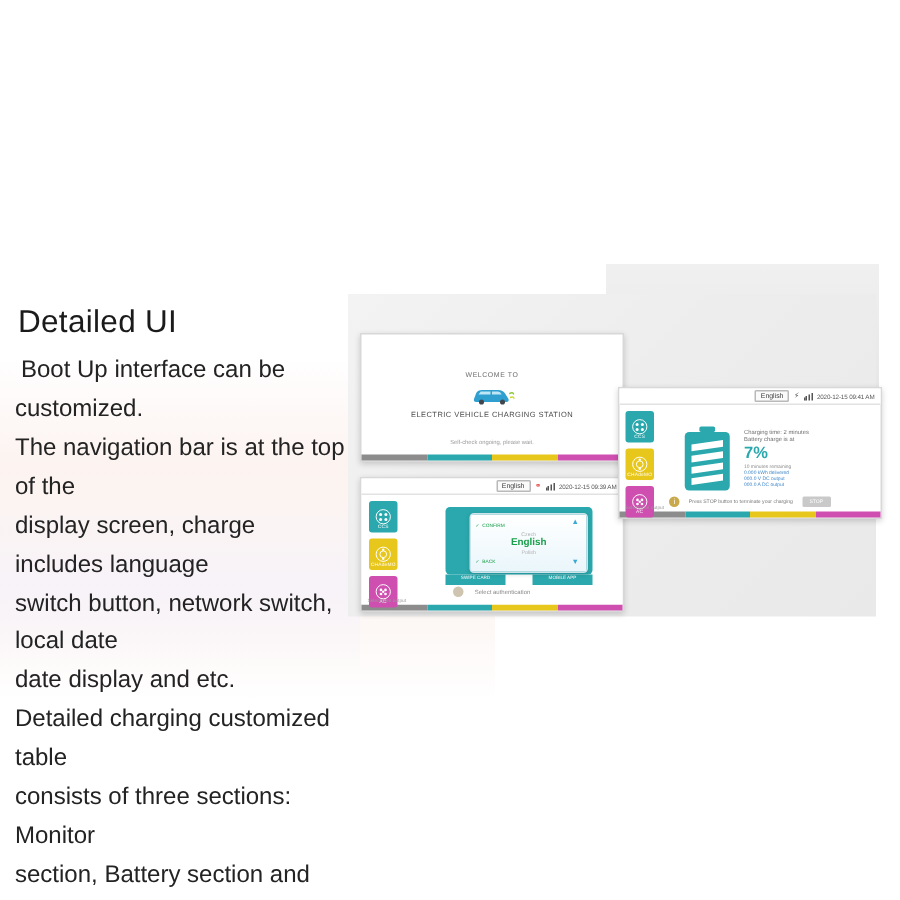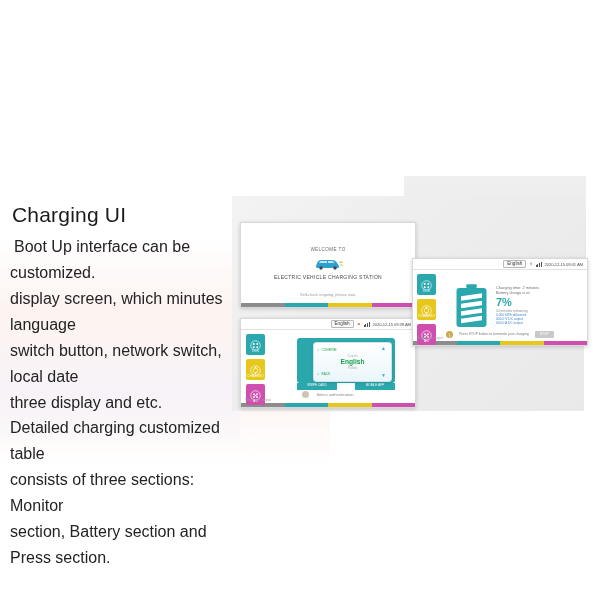--- a/index.html
+++ b/index.html
@@ -160,26 +160,27 @@
 </style>
 </head>
 <body>
 
 <div class="stage">
 
   <div class="tint-pink"></div>
   <div class="tint-lav"></div>
 
   <div class="copy">
-    <h1 class="headline">Charging UI</h1>
+    <h1 class="headline">Detailed UI</h1>
     <div class="body-copy">
       <p class="indent">Boot Up interface can be customized.</p>
-      <p>display screen, which minutes language</p>
+      <p>The navigation bar is at the top of the</p>
+      <p>display screen, charge includes language</p>
       <p>switch button, network switch, local date</p>
-      <p>three display and etc.</p>
+      <p>date display and etc.</p>
       <p>Detailed charging customized table</p>
       <p>consists of three sections: Monitor</p>
       <p>section, Battery section and Press section.</p>
     </div>
   </div>
 
   <div class="backdrop-b"></div>
   <div class="backdrop"></div>
 
 

